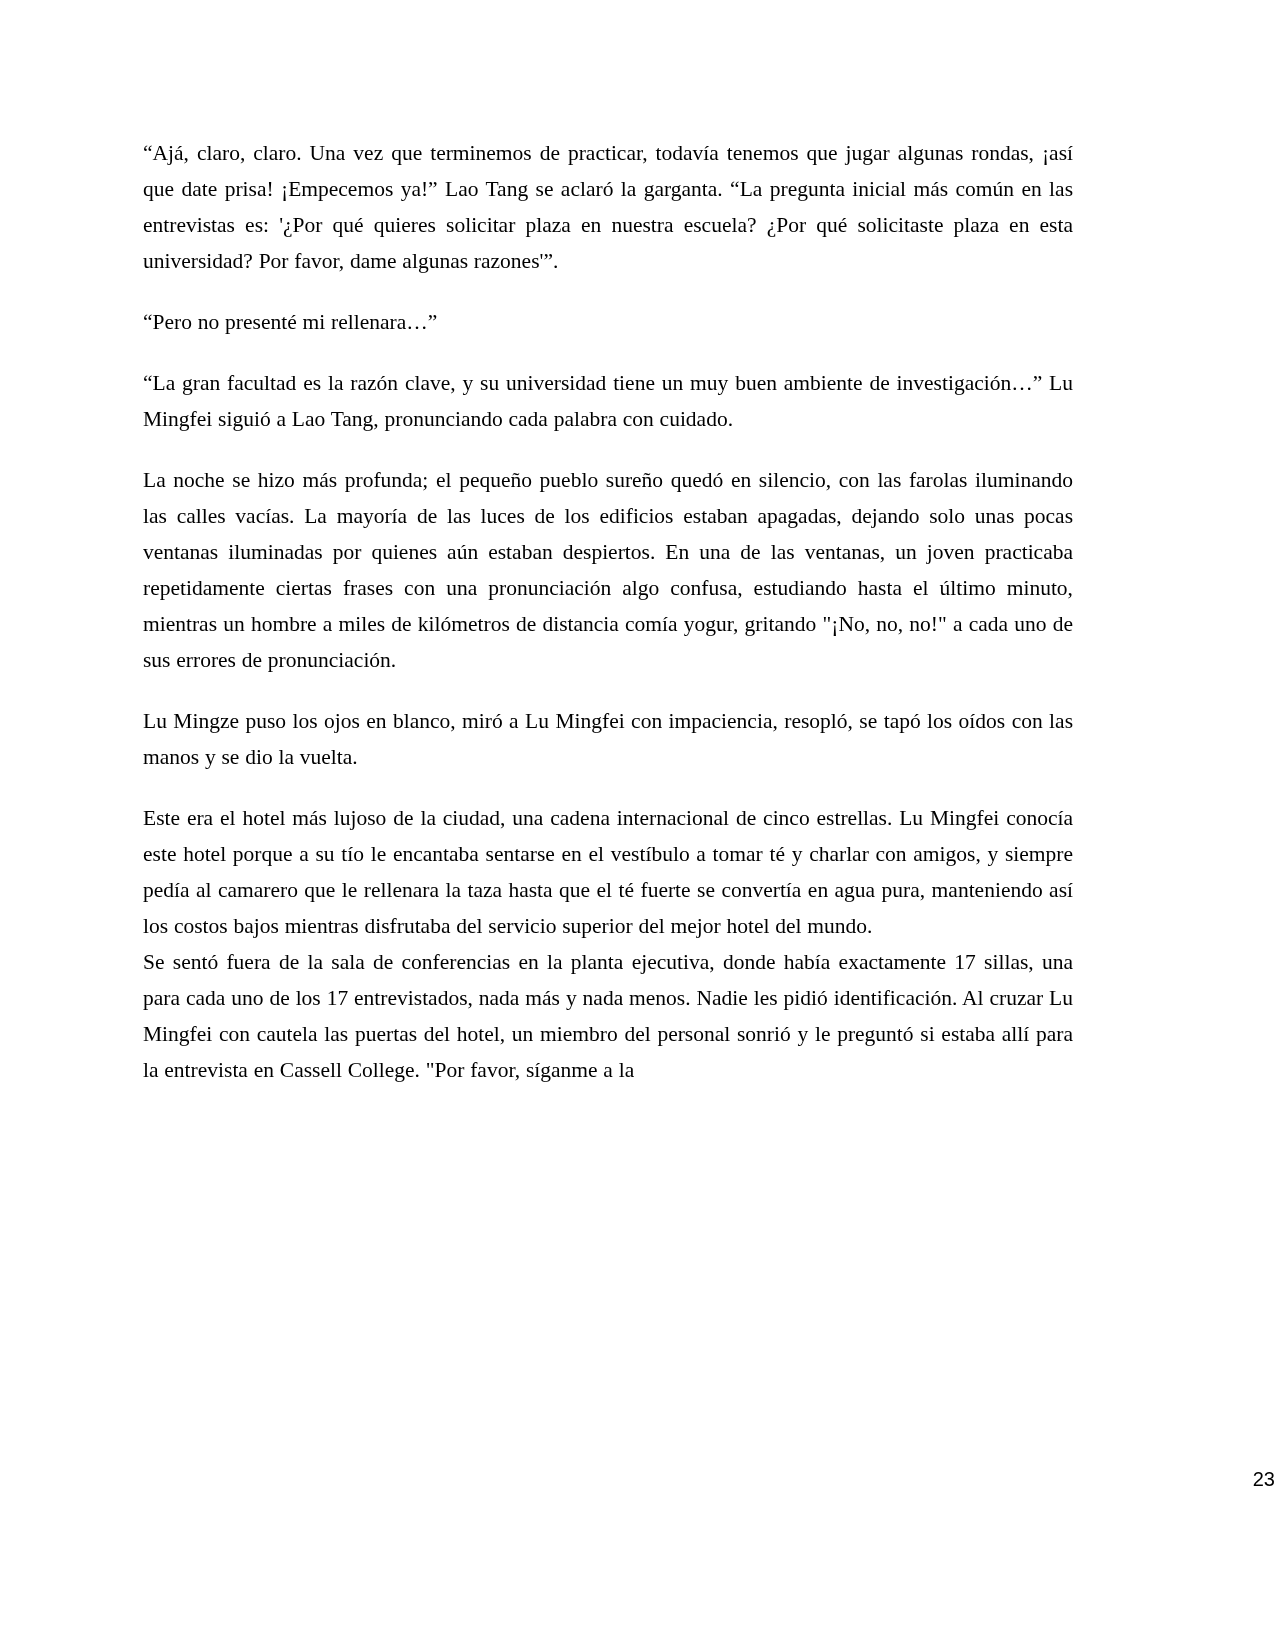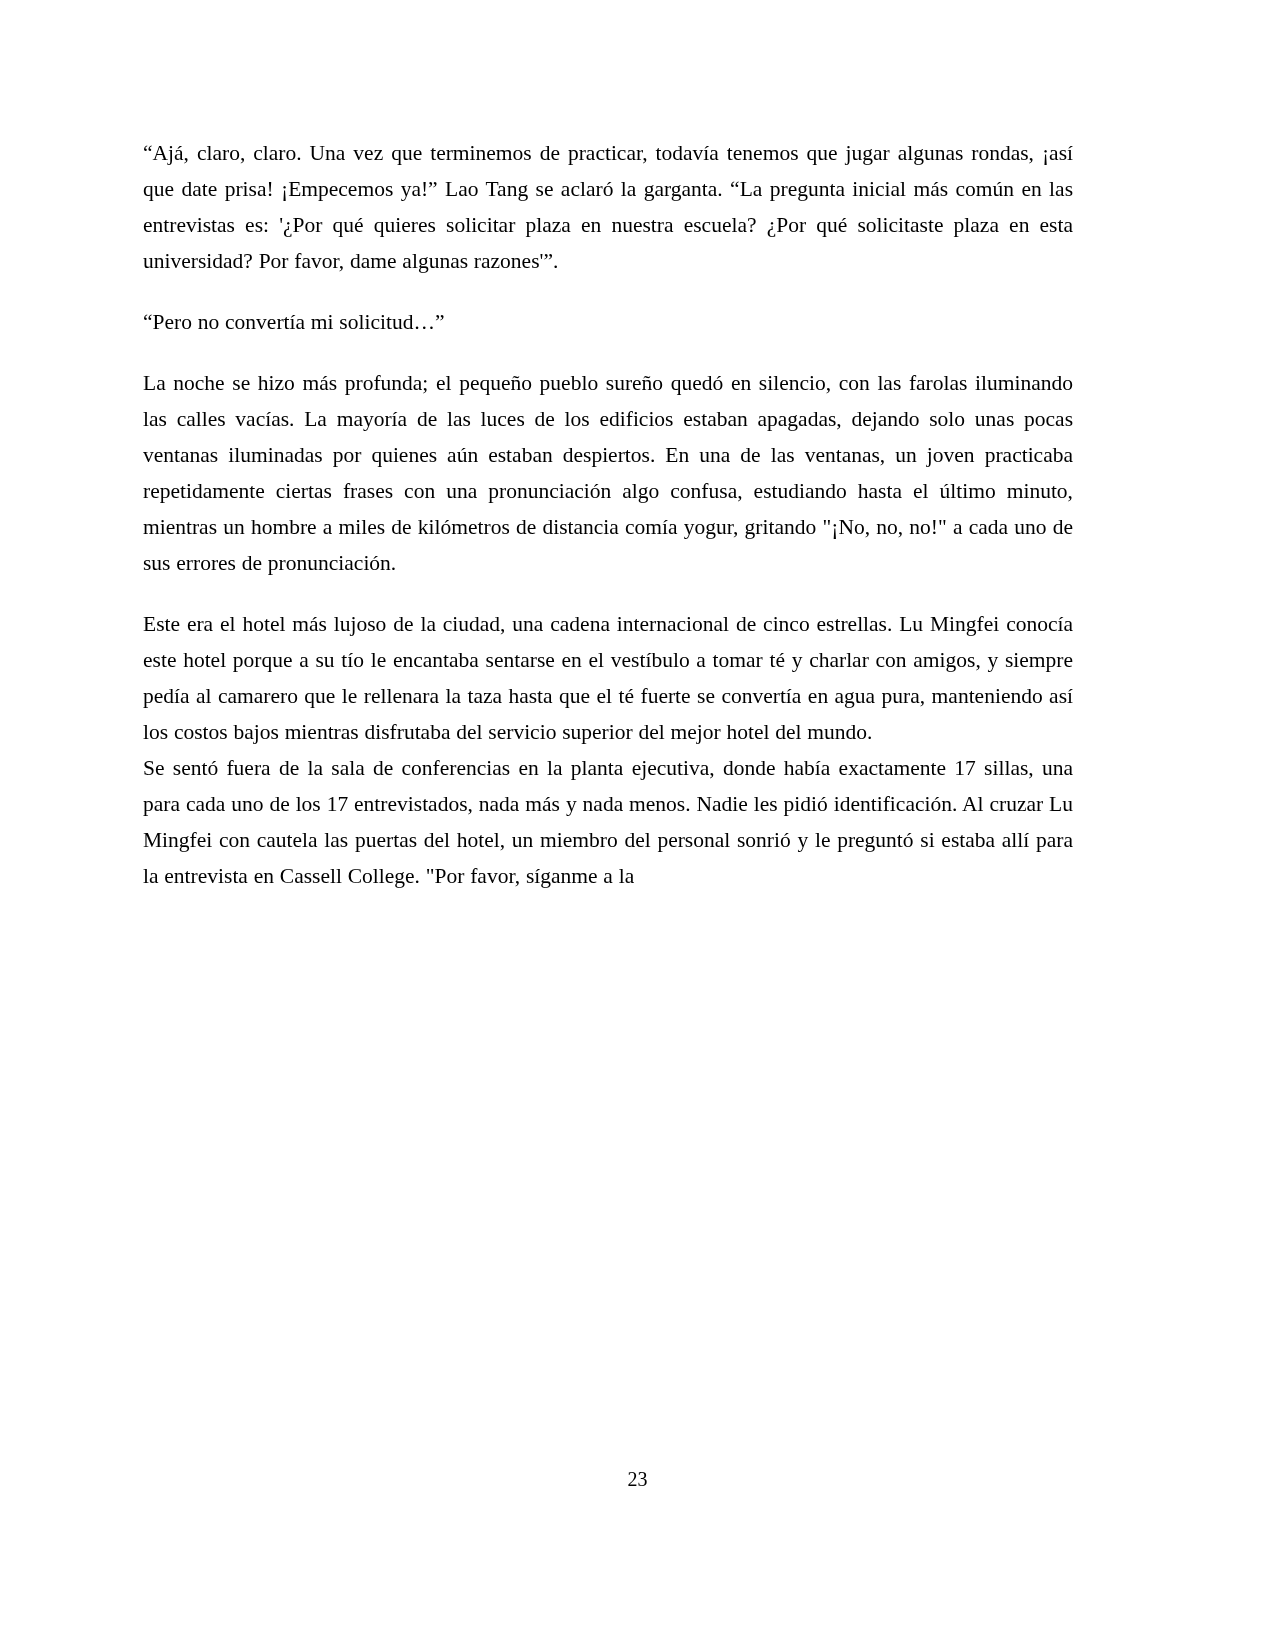--- a/index.html
+++ b/index.html
@@ -41,41 +41,43 @@
   }
   p.para.tight {
     margin-bottom: 0;
   }
   
   .pagenum {
     position: absolute;
     left: 0;
     top: 1468px;
     width: 1275px;
-    text-align: center;
+    text-align: right;
     font-size: 20px;
-    font-family: Liberation Serif, serif;
+    font-family: Liberation Sans, sans-serif;
     color: #000000;
   }
 </style>
 </head>
 <body>
 
 <div class="page">
 
   <div class="content">
 
     <p class="para">“Ajá, claro, claro. Una vez que terminemos de practicar, todavía tenemos que jugar algunas rondas, ¡así que date prisa! ¡Empecemos ya!” Lao Tang se aclaró la garganta. “La pregunta inicial más común en las entrevistas es: '¿Por qué quieres solicitar plaza en nuestra escuela? ¿Por qué solicitaste plaza en esta universidad? Por favor, dame algunas razones'”.</p>
 
-    <p class="para">“Pero no convertía mi solicitud…”</p>
+    <p class="para">“Pero no presenté mi rellenara…”</p>
 
 
+    <p class="para">“La gran facultad es la razón clave, y su universidad tiene un muy buen ambiente de investigación…” Lu Mingfei siguió a Lao Tang, pronunciando cada palabra con cuidado.</p>
 
     <p class="para">La noche se hizo más profunda; el pequeño pueblo sureño quedó en silencio, con las farolas iluminando las calles vacías. La mayoría de las luces de los edificios estaban apagadas, dejando solo unas pocas ventanas iluminadas por quienes aún estaban despiertos. En una de las ventanas, un joven practicaba repetidamente ciertas frases con una pronunciación algo confusa, estudiando hasta el último minuto, mientras un hombre a miles de kilómetros de distancia comía yogur, gritando "¡No, no, no!" a cada uno de sus errores de pronunciación.</p>
 
+    <p class="para">Lu Mingze puso los ojos en blanco, miró a Lu Mingfei con impaciencia, resopló, se tapó los oídos con las manos y se dio la vuelta.</p>
 
 
     <p class="para tight">Este era el hotel más lujoso de la ciudad, una cadena internacional de cinco estrellas. Lu Mingfei conocía este hotel porque a su tío le encantaba sentarse en el vestíbulo a tomar té y charlar con amigos, y siempre pedía al camarero que le rellenara la taza hasta que el té fuerte se convertía en agua pura, manteniendo así los costos bajos mientras disfrutaba del servicio superior del mejor hotel del mundo.</p>
 
 
 
     <p class="para">Se sentó fuera de la sala de conferencias en la planta ejecutiva, donde había exactamente 17 sillas, una para cada uno de los 17 entrevistados, nada más y nada menos. Nadie les pidió identificación. Al cruzar Lu Mingfei con cautela las puertas del hotel, un miembro del personal sonrió y le preguntó si estaba allí para la entrevista en Cassell College. "Por favor, síganme a la</p>
 
   </div>
 

